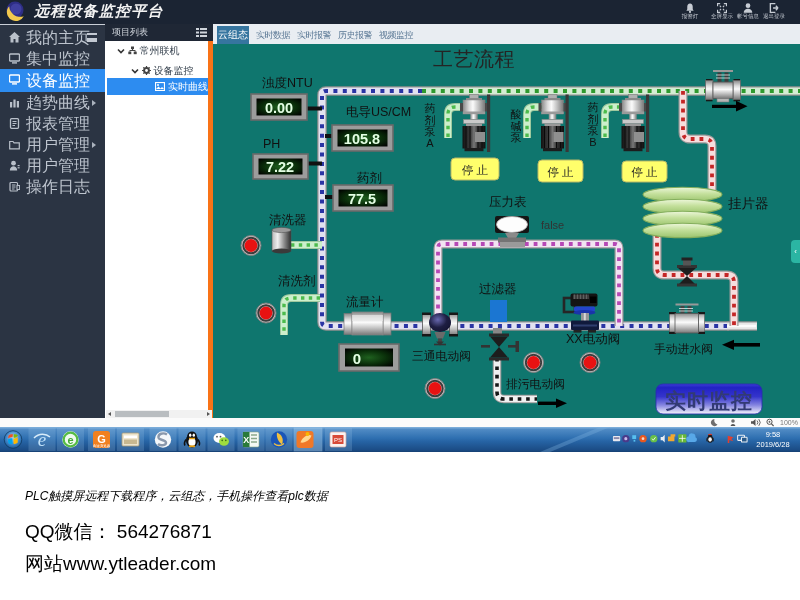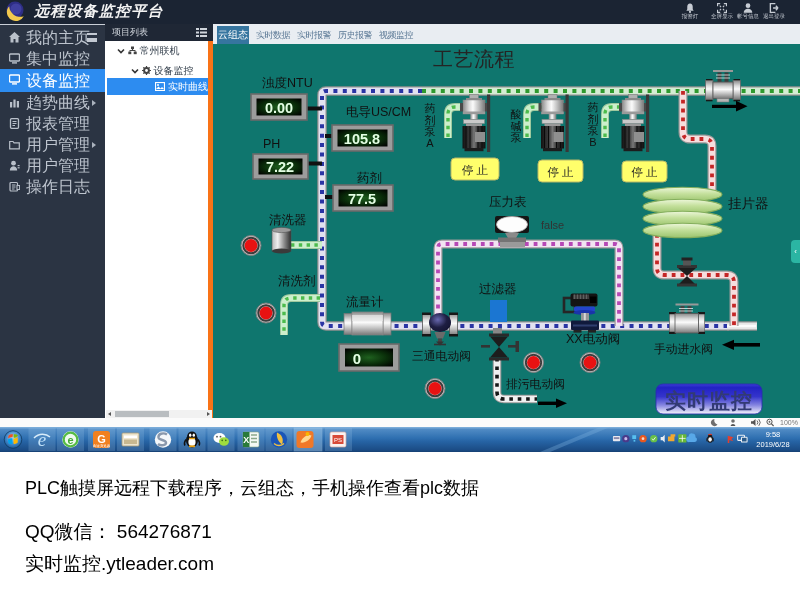--- a/index.html
+++ b/index.html
@@ -684,17 +684,17 @@
       <g transform="translate(747,7)">
             <rect x="0" y="0.5" width="8" height="6" rx="0.8" fill="none" stroke="#e8eef4" stroke-width="1.2"></rect>
             <rect x="4.5" y="3" width="6.5" height="5.5" rx="0.8" fill="#2a5a8a" stroke="#e8eef4" stroke-width="1.2"></rect>
           </g>
       </g>
       <text x="773" y="10" text-anchor="middle" font-size="7.5" fill="#fff">9:58</text>
       <text x="773" y="19.5" text-anchor="middle" font-size="7.5" fill="#fff">2019/6/28</text>
     </svg>
   </div>
   <div id="btext">
-    <div style="top:24px;font-size:18px;">PLC触摸屏远程下载程序，云组态，手机操作查看plc数据</div>
+    <div style="top:36px;font-size:12px;font-style:italic;">PLC触摸屏远程下载程序，云组态，手机操作查看plc数据</div>
     <div style="top:67px;">QQ微信：  564276871</div>
-    <div style="top:99px;">实时监控.ytleader.com</div>
+    <div style="top:99px;">网站www.ytleader.com</div>
   </div>
 </div>
 
 </body></html>

